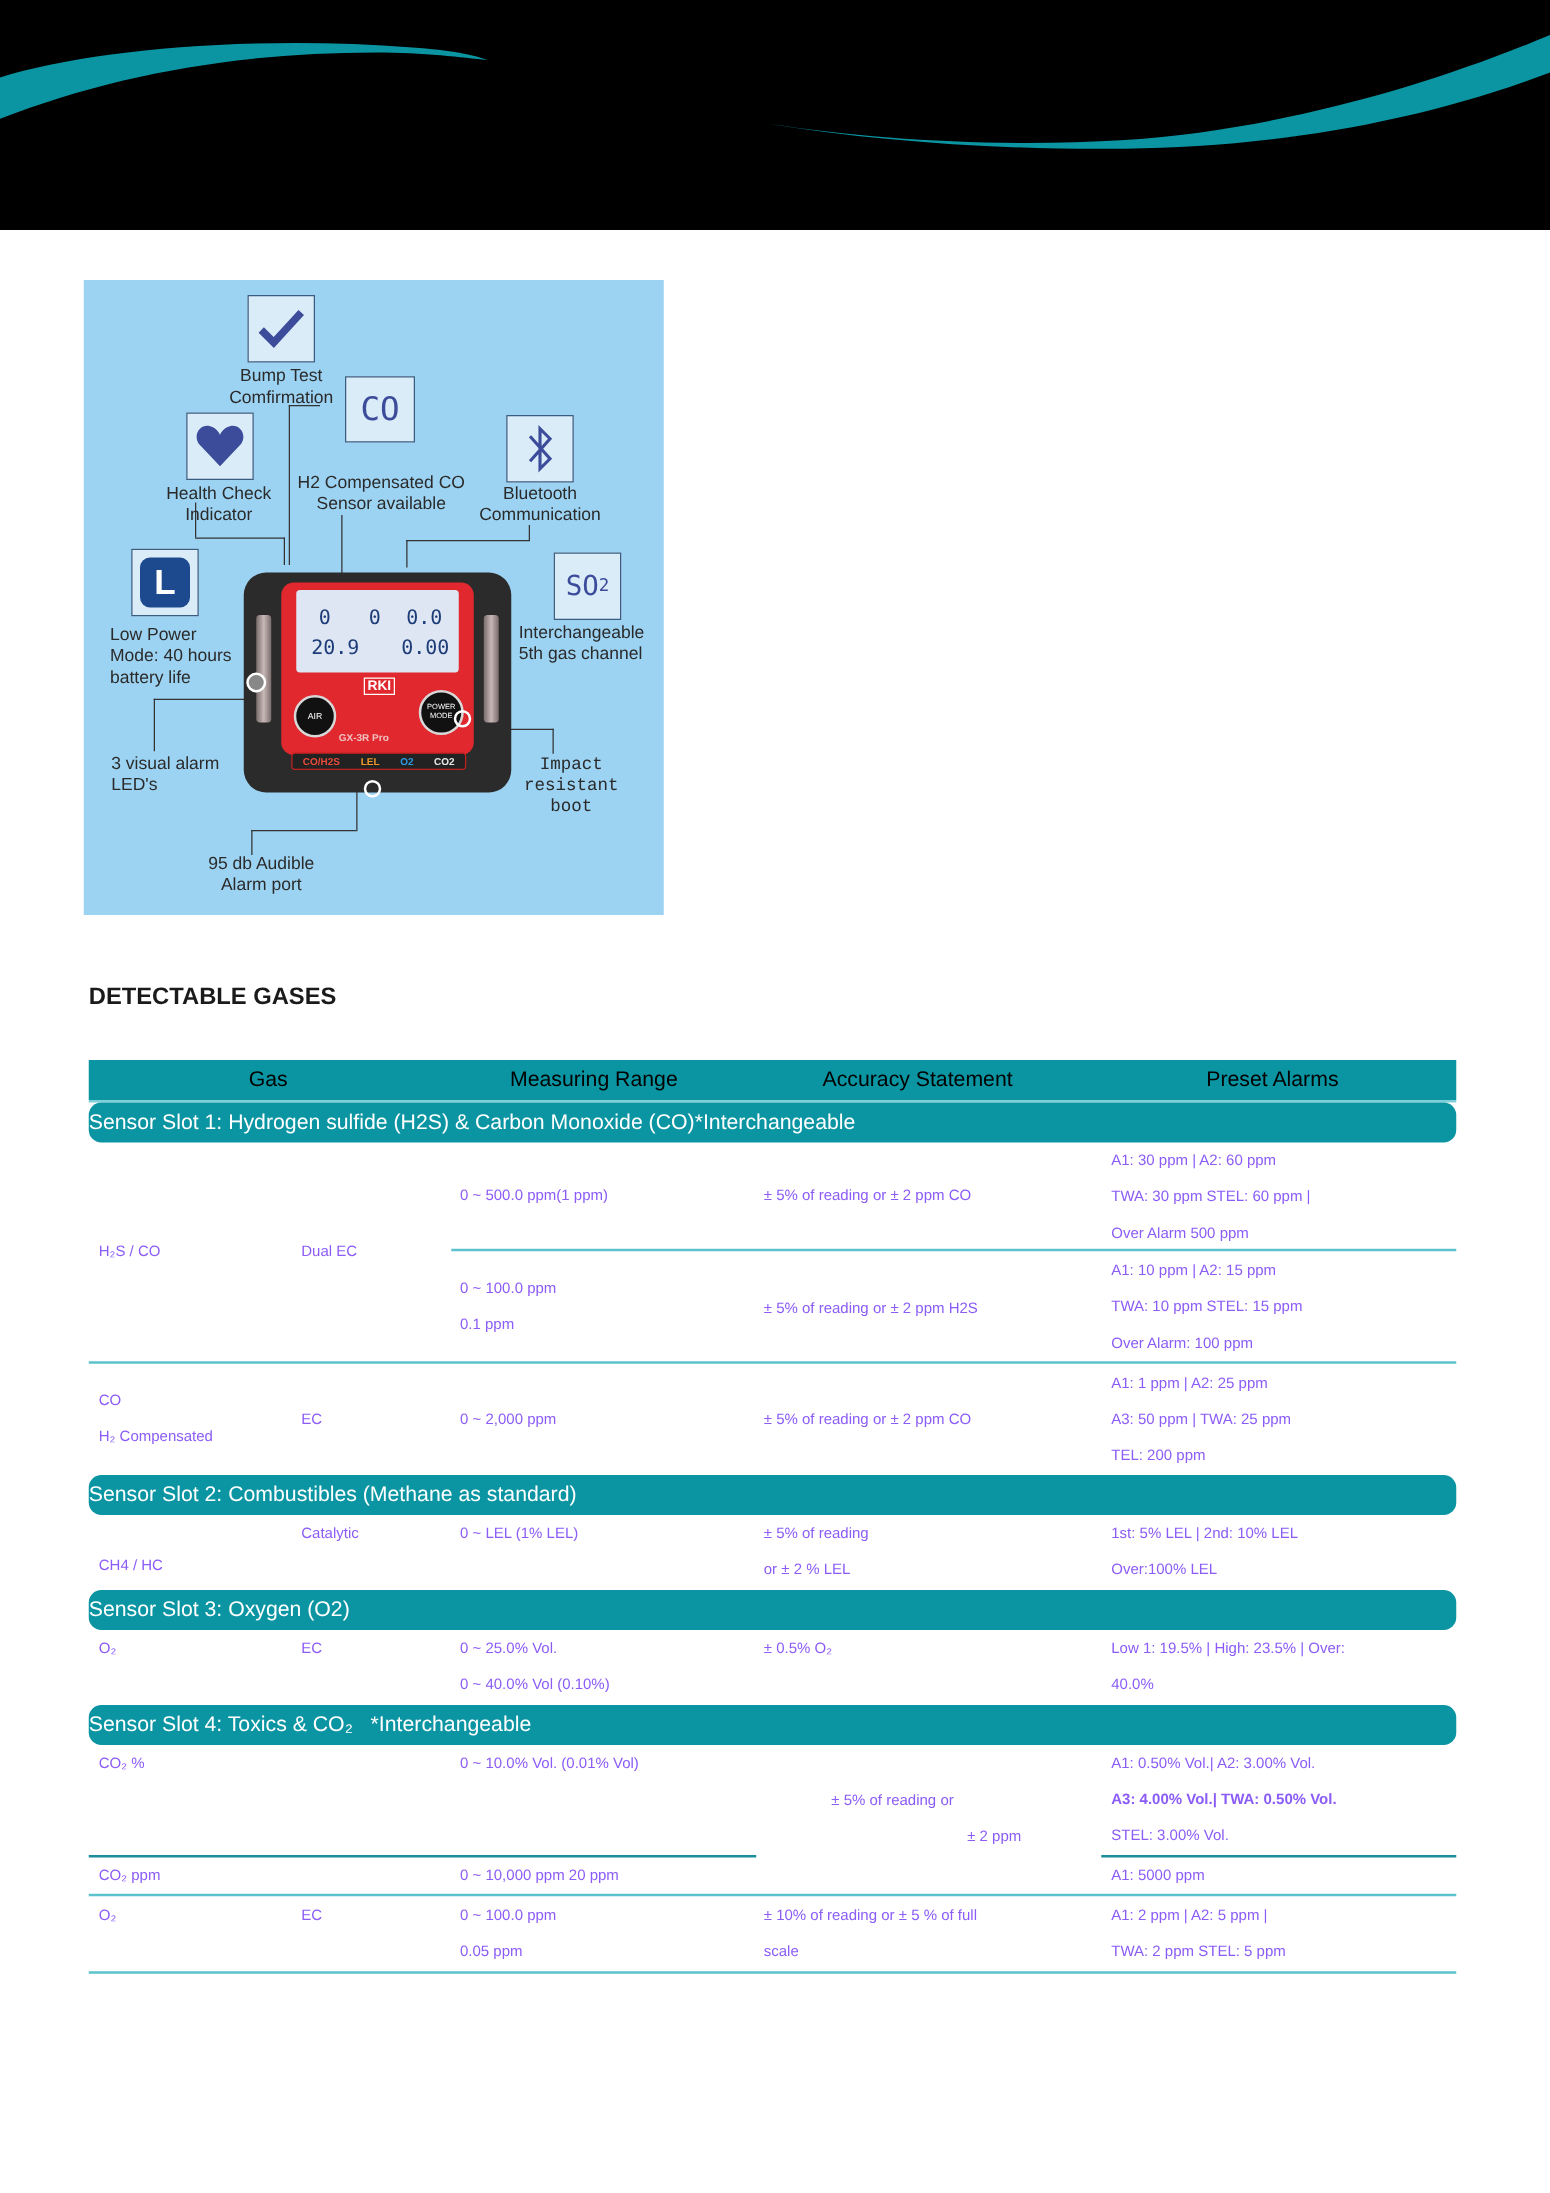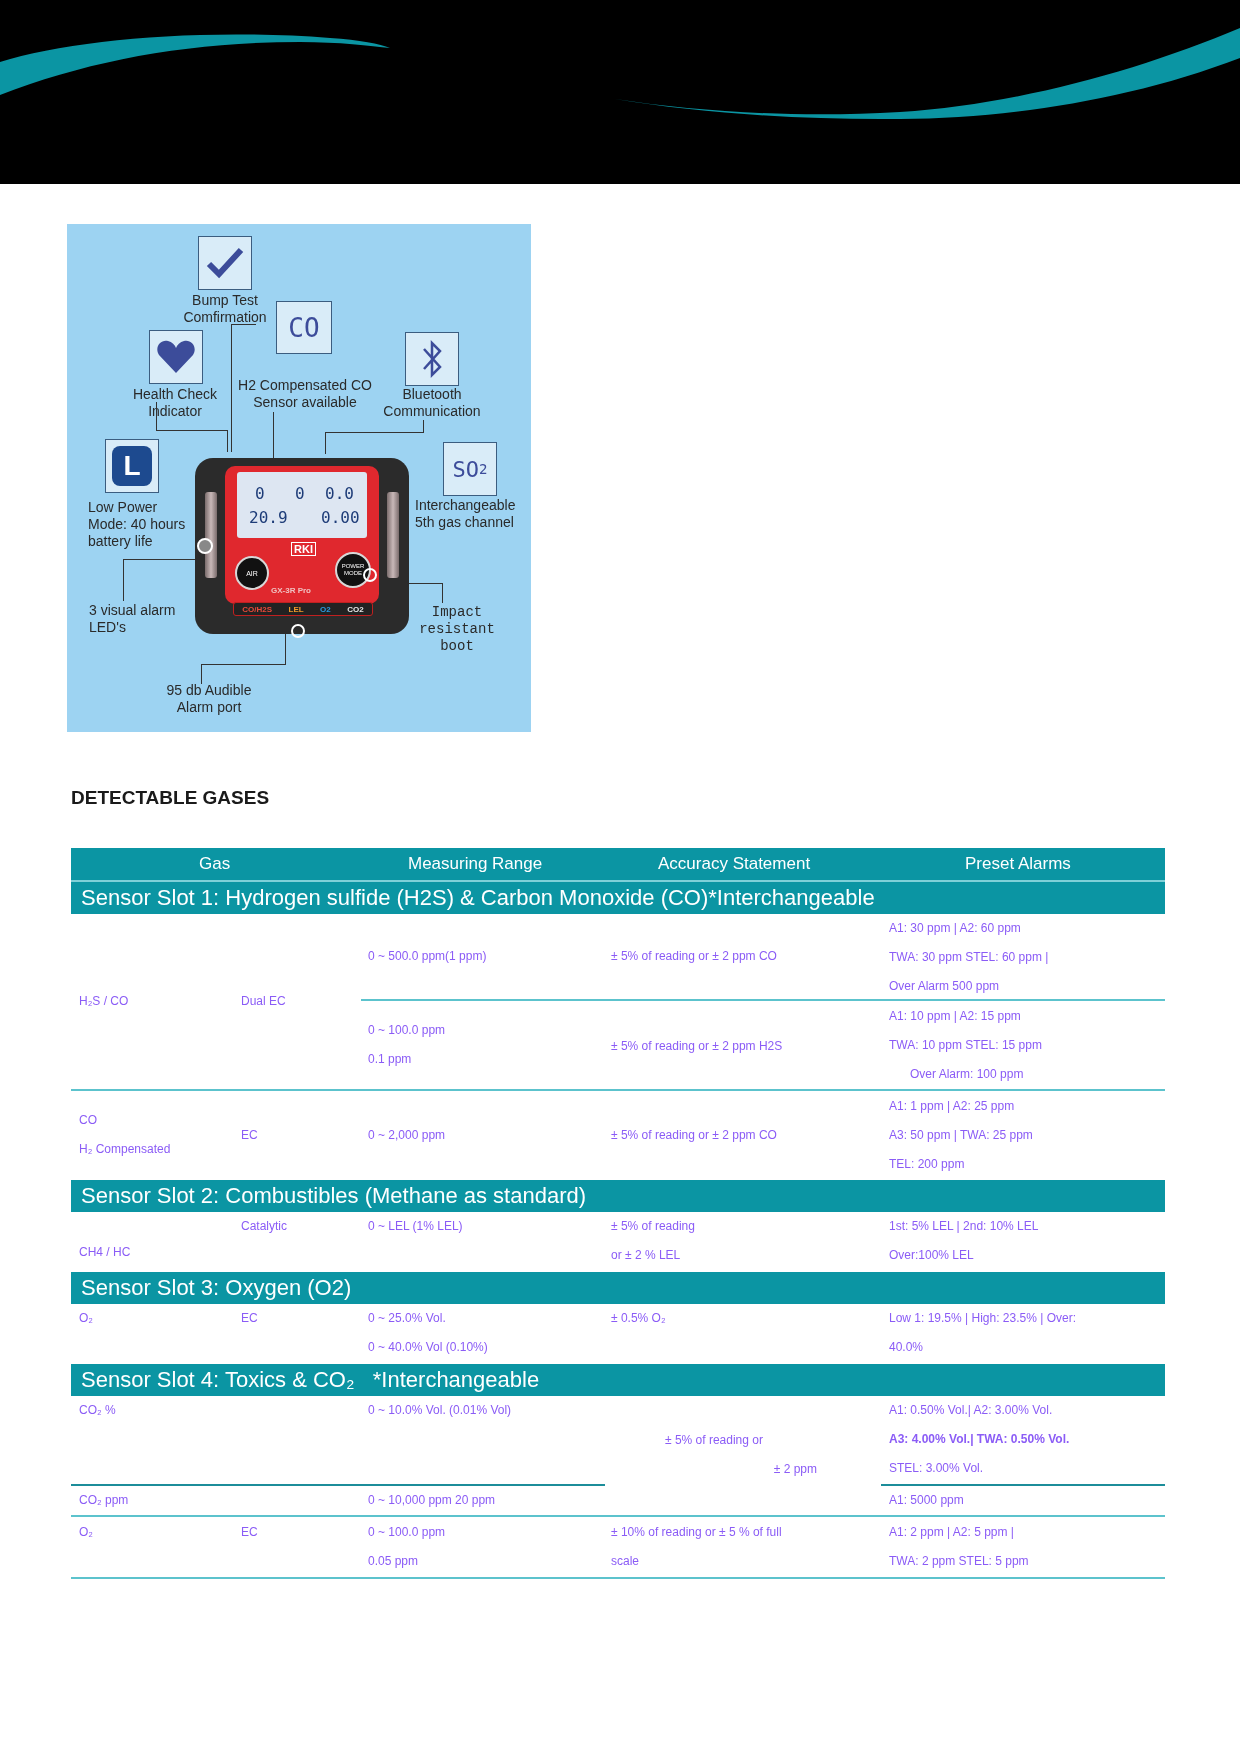--- a/index.html
+++ b/index.html
@@ -17,23 +17,23 @@
   .d-text.right { text-align: center; font-family: Liberation Mono, monospace; }
   .d-icon { position: absolute; background: #d9ecf8; border: 1px solid #3b5d80; box-sizing: border-box; display: flex; align-items: center; justify-content: center; color: #3c4c9a; }
   .d-line { position: absolute; background: #333; }
   .device { position: absolute; left: 128px; top: 228px; width: 214px; height: 186px; }
 
   
   .section-title { position: absolute; left: 71px; top: 787px; font-size: 19px; font-weight: bold; color: #1a1a1a; letter-spacing: 0; }
 
   
   .tbl { position: absolute; left: 71px; top: 848px; width: 1094px; }
-  .hdr { position: absolute; left: 0; width: 1094px; background: #0b95a3; color: #ffffff; font-size: 17px; }
+  .hdr { position: absolute; left: 0; width: 1094px; background: #0b95a3; color: #000000; font-size: 17px; }
   .hdr span { position: absolute; top: 0; line-height: 32px; }
-  .slot { position: absolute; left: 0; width: 1094px; height: 32px; background: #0b95a3; color: #fff; font-size: 22px; line-height: 32px; padding-left: 10px; box-sizing: border-box; }
+  .slot { position: absolute; left: 0; width: 1094px; height: 32px; background: #0b95a3; color: #fff; font-size: 17px; line-height: 32px; padding-left: 0; box-sizing: border-box; border-radius: 10px; }
   .cell { position: absolute; font-size: 12px; line-height: 29px; color: #8b5cf6; white-space: nowrap; }
   .hline { position: absolute; height: 2px; background: #5cc3cd; }
 </style>
 </head>
 <body>
 
 <div class="header-band">
   <svg width="1240" height="184" viewBox="0 0 1240 184">
     <path d="M0,62 C70,40 200,28 330,38 C360,40 380,44 390,48 C370,46 340,42 300,42 C190,42 90,60 0,95 Z" fill="#0b95a3"></path>
     <path d="M615,99 C700,112 800,118 900,112 C1020,104 1140,70 1240,28 L1240,58 C1130,100 1010,118 900,119 C800,120 700,113 615,99 Z" fill="#0b95a3"></path>
@@ -162,21 +162,21 @@
   <div class="cell" style="left:818px;top:66px;">A1: 30 ppm | A2: 60 ppm</div>
   <div class="cell" style="left:818px;top:95px;">TWA: 30 ppm STEL: 60 ppm |</div>
   <div class="cell" style="left:818px;top:124px;">Over Alarm 500 ppm</div>
   <div class="hline" style="left:290px;top:151px;width:804px;"></div>
 
   <div class="cell" style="left:297px;top:168px;">0 ~ 100.0 ppm</div>
   <div class="cell" style="left:297px;top:197px;">0.1 ppm</div>
   <div class="cell" style="left:540px;top:184px;">± 5% of reading or ± 2 ppm H2S</div>
   <div class="cell" style="left:818px;top:154px;">A1: 10 ppm | A2: 15 ppm</div>
   <div class="cell" style="left:818px;top:183px;">TWA: 10 ppm STEL: 15 ppm</div>
-  <div class="cell" style="left:818px;top:212px;margin-left:21px;">Over Alarm: 100 ppm</div>
+  <div class="cell" style="left:818px;top:212px;">Over Alarm: 100 ppm</div>
   <div class="hline" style="left:0;top:241px;width:1094px;"></div>
 
   <div class="cell" style="left:8px;top:258px;">CO</div>
   <div class="cell" style="left:8px;top:287px;">H₂ Compensated</div>
   <div class="cell" style="left:170px;top:273px;">EC</div>
   <div class="cell" style="left:297px;top:273px;">0 ~ 2,000 ppm</div>
   <div class="cell" style="left:540px;top:273px;">± 5% of reading or ± 2 ppm CO</div>
   <div class="cell" style="left:818px;top:244px;">A1: 1 ppm | A2: 25 ppm</div>
   <div class="cell" style="left:818px;top:273px;">A3: 50 ppm | TWA: 25 ppm</div>
   <div class="cell" style="left:818px;top:302px;">TEL: 200 ppm</div>

